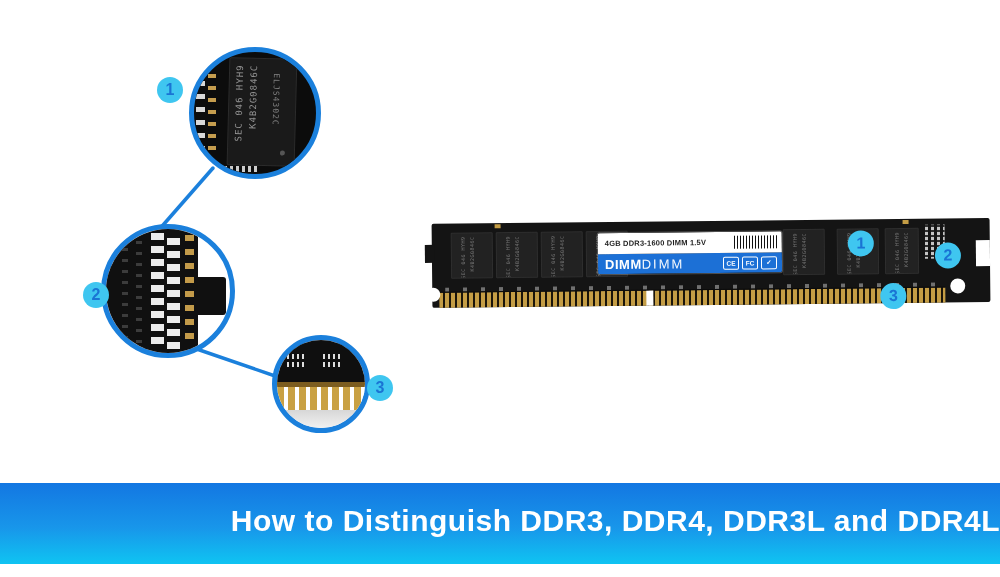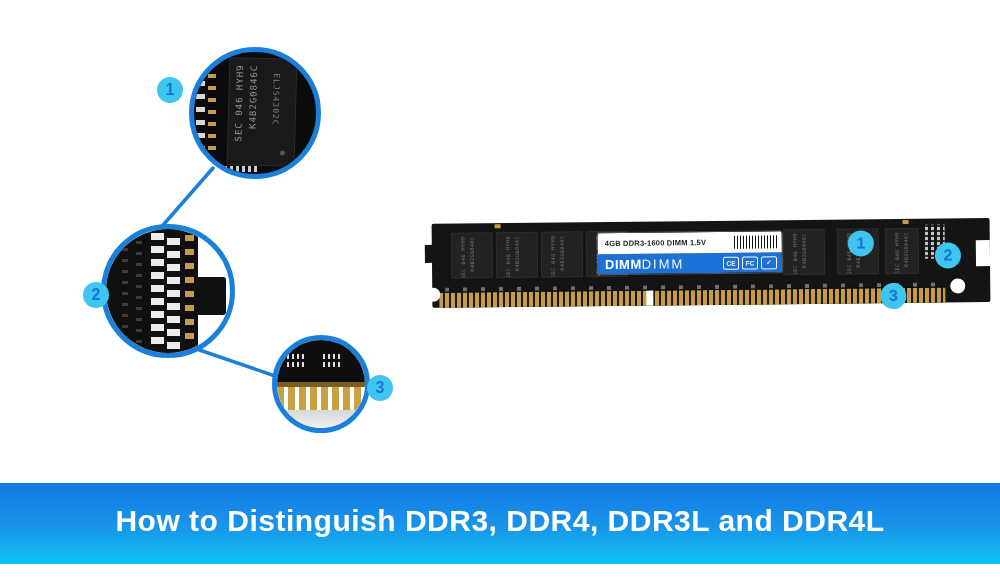--- a/index.html
+++ b/index.html
@@ -104,21 +104,21 @@
   .brand{margin-left:7px;color:#ffffff;font-size:13px;display:flex;align-items:baseline;}
   .brand b{font-weight:700;letter-spacing:.5px;}
   .brand span{font-weight:400;letter-spacing:2px;opacity:.95;}
   .certs{margin-left:auto;margin-right:5px;display:flex;gap:3px;}
   .cert{width:14px;height:11px;border:1px solid #ffffff;border-radius:2px;color:#ffffff;
     font-size:6.5px;display:flex;align-items:center;justify-content:center;font-weight:700;}
 
   
   .banner{position:absolute;left:0;top:483px;width:1000px;height:81px;
     background:linear-gradient(180deg,#1377e2 0%,#1896ea 55%,#0fc4f2 100%);
-    display:flex;align-items:center;justify-content:center;}
+    display:flex;align-items:center;justify-content:flex-end;}
   .banner-title{color:#ffffff;font-weight:700;font-size:30px;letter-spacing:.5px;
     padding-bottom:6px;}
 </style>
 </head>
 <body>
 
 <div id="app">
 
   <svg id="lines" viewBox="0 0 1000 577" xmlns="http://www.w3.org/2000/svg">
     <line x1="213" y1="168" x2="157" y2="232" stroke="#1b80dc" stroke-width="3.5" stroke-linecap="round"></line>

